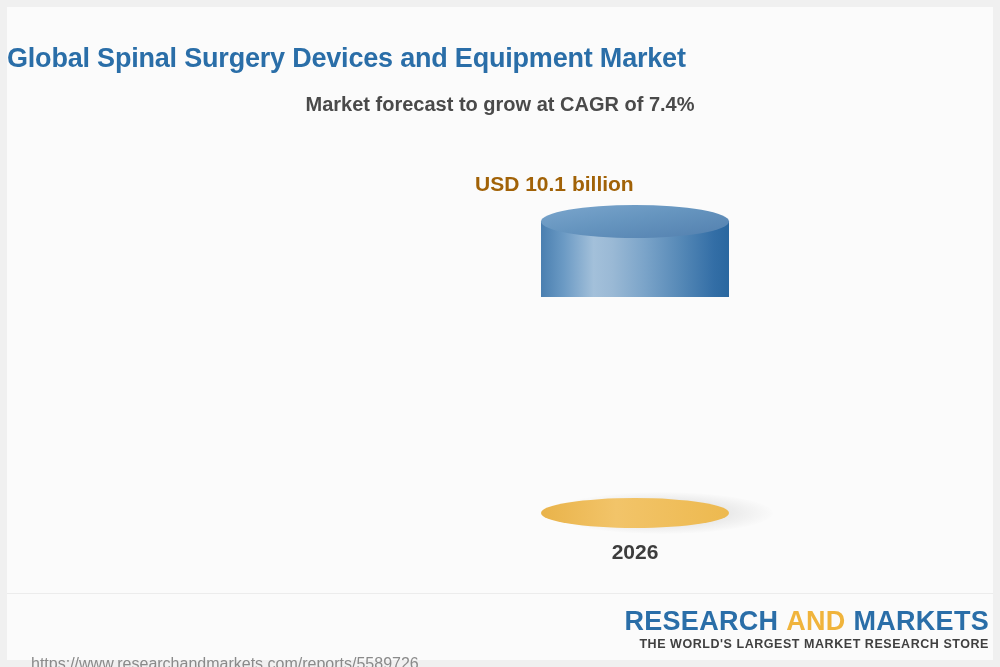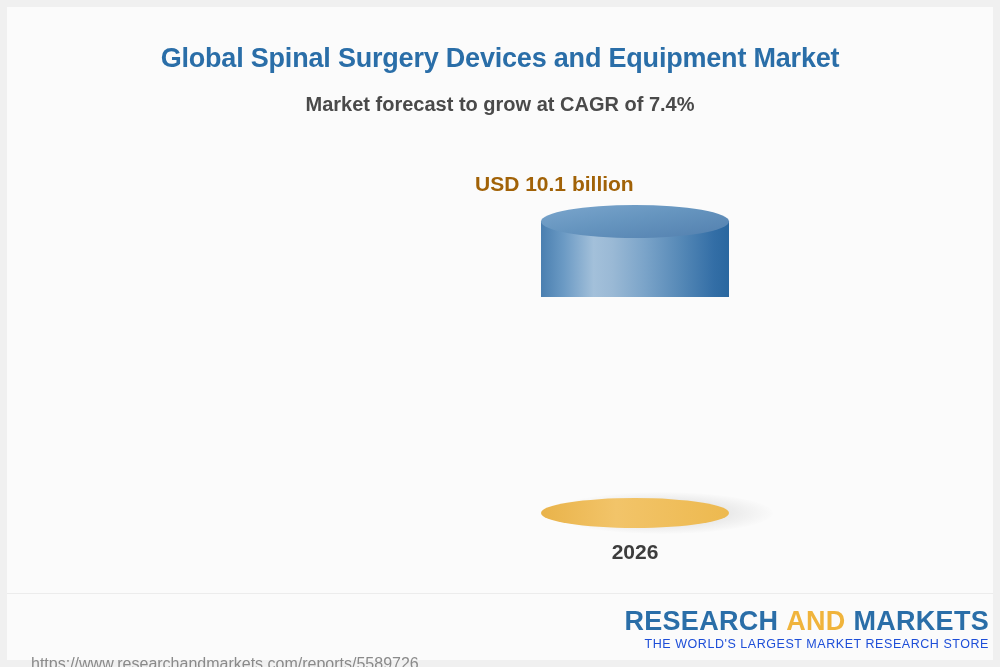--- a/index.html
+++ b/index.html
@@ -31,21 +31,21 @@
     background: #fbfbfb;
     box-sizing: border-box;
   }
 
   
   .chart-title {
     position: absolute;
     left: 0;
     top: 36px;
     width: 986px;
-    text-align: center;
+    text-align: left;
     font-size: 27px;
     font-weight: bold;
     color: #2a6ea8;
     letter-spacing: -0.2px;
   }
   .chart-subtitle {
     position: absolute;
     left: 0;
     top: 86px;
     width: 986px;
@@ -185,22 +185,22 @@
     font-weight: bold;
     letter-spacing: 0.3px;
     line-height: 1.05;
     white-space: nowrap;
   }
   .logo-word-blue { color: #2a6ea8; }
   .logo-word-gold { color: #f0b43c; }
   .logo-tagline {
     margin-top: 2px;
     font-size: 12.5px;
-    font-weight: normal;
-    color: #1d4ed8;
+    font-weight: bold;
+    color: #404040;
     letter-spacing: 0.55px;
     white-space: nowrap;
   }
 </style>
 </head>
 <body>
 
 <div id="infographic">
   <div class="card">
 

